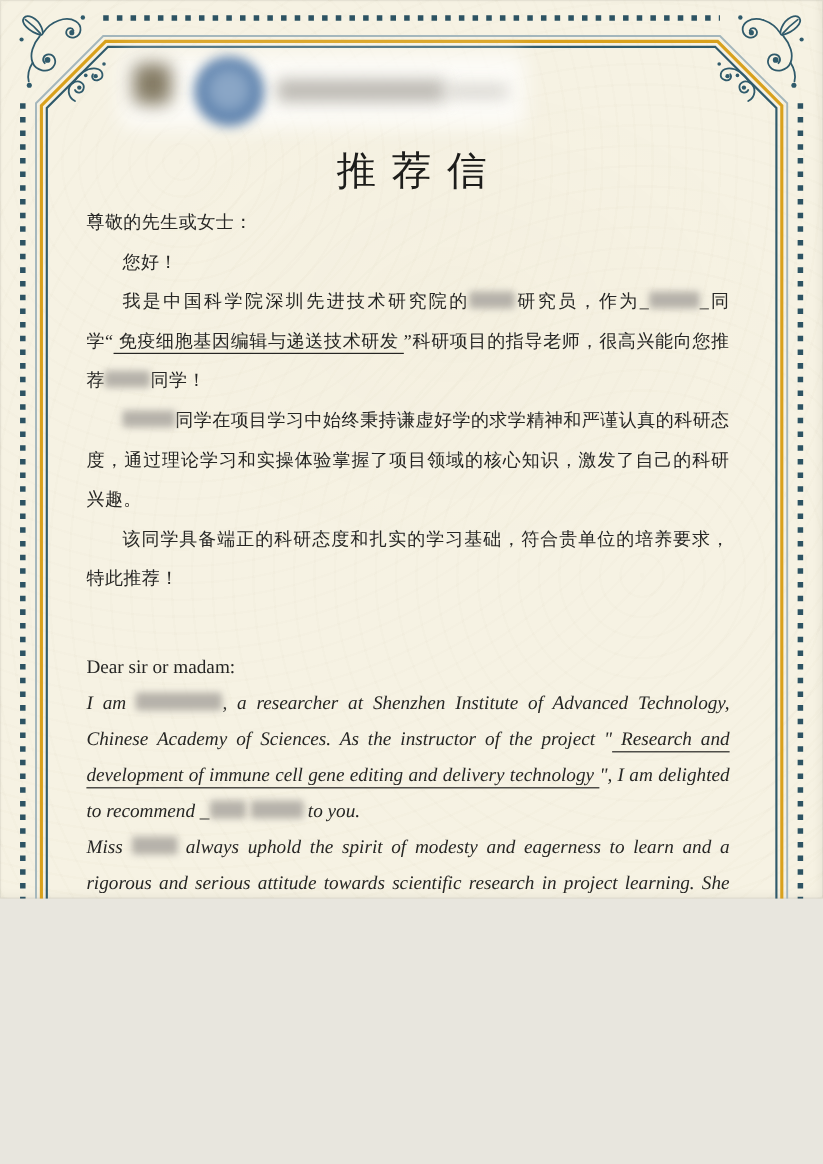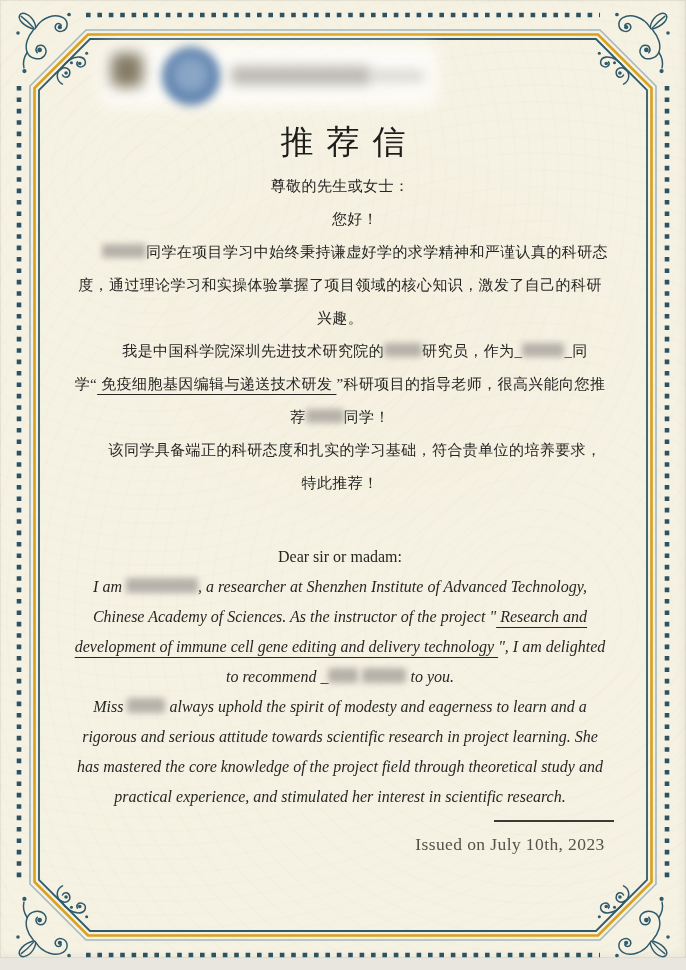--- a/index.html
+++ b/index.html
@@ -1,18 +1,18 @@
 <!DOCTYPE html>
 <html style="--paper: #f6f2e3; --ink: #262624; --border-teal: #2f5a6b; --border-gold: #d9a11c; --border-light: #a3b6bc; --dot-teal: #2d5363; --date-gray: #55524a; --redact-gray: #b6b2aa; --logo-blue: #4a72a2; --logo-dark: #675c41; --logo-textbar: #bdbab4;"><head>
 <meta charset="utf-8">
 <style>
   html,body{margin:0;padding:0;background:#e8e6de;}
   .page{
     position:relative;
-    width:686px;height:958px;
+    width:686px;height:749px;
     margin:0 auto;
     background:var(--paper,#f6f2e3);
     overflow:hidden;
     font-family:"Liberation Serif","DejaVu Serif",serif;
     color:var(--ink,#262624);
     box-shadow:inset 0 0 0 1px rgba(0,0,0,.06), inset -3px -3px 8px rgba(0,0,0,.05);
   }
   
   .page::before{
     content:"";position:absolute;inset:0;pointer-events:none;
@@ -38,21 +38,21 @@
     background:radial-gradient(circle at 50% 48%, #8aa6c6 0 28%, var(--logo-blue,#4a72a2) 72%);filter:blur(5px);}
   .org-bar{position:absolute;left:231px;top:66px;width:140px;height:19px;background:var(--logo-textbar,#bdbab4);filter:blur(6px);border-radius:4px;}
   .org-bar2{position:absolute;left:372px;top:70px;width:52px;height:12px;background:var(--logo-textbar,#bdbab4);opacity:.55;filter:blur(6px);border-radius:4px;}
 
   .title{
     position:absolute;left:0;top:120px;width:100%;margin:0;
     text-align:center;font-size:33px;font-weight:500;letter-spacing:13px;
     text-indent:13px;color:#1d1d1b;
   }
   .body-text{position:absolute;left:72px;top:170px;width:536px;}
-  .body-text p{margin:0;text-align:center;}
+  .body-text p{margin:0;}
   .zh{font-size:15px;line-height:33px;text-align:justify;letter-spacing:.4px;}
   .en{font-size:16px;line-height:30px;}
   .just{text-align:justify;font-style:italic;}
   .indent{text-indent:2em;}
   .en-first{margin-top:42px !important;}
   .u{text-decoration:underline;text-underline-offset:5px;text-decoration-thickness:1px;}
   .redact{
     display:inline-block;height:14px;background:var(--redact-gray,#b6b2aa);
     filter:blur(3px);border-radius:2px;vertical-align:-1px;
   }
@@ -114,22 +114,22 @@
   <div class="logo-small"></div>
   <div class="logo-round"></div>
   <div class="org-bar"></div>
   <div class="org-bar2"></div>
 
   <h1 class="title">推荐信</h1>
 
   <div class="body-text">
     <p class="zh">尊敬的先生或女士：</p>
     <p class="zh indent">您好！</p>
+    <p class="zh indent"><span>我是中国科学院深圳先进技术研究院的</span><span class="redact" style="width: 38px;"></span><span>研究员，作为_</span><span class="redact" style="width: 42px;"></span><span>_同学“</span><span class="u">&nbsp;免疫细胞基因编辑与递送技术研发&nbsp;</span><span>”科研项目的指导老师，很高兴能向您推荐</span><span class="redact" style="width: 38px;"></span><span>同学！</span></p>
     <p class="zh indent"><span class="redact" style="width: 44px;"></span><span>同学在项目学习中始终秉持谦虚好学的求学精神和严谨认真的科研态度，通过理论学习和实操体验掌握了项目领域的核心知识，激发了自己的科研兴趣。</span></p>
-    <p class="zh indent"><span>我是中国科学院深圳先进技术研究院的</span><span class="redact" style="width: 38px;"></span><span>研究员，作为_</span><span class="redact" style="width: 42px;"></span><span>_同学“</span><span class="u">&nbsp;免疫细胞基因编辑与递送技术研发&nbsp;</span><span>”科研项目的指导老师，很高兴能向您推荐</span><span class="redact" style="width: 38px;"></span><span>同学！</span></p>
     <p class="zh indent">该同学具备端正的科研态度和扎实的学习基础，符合贵单位的培养要求，特此推荐！</p>
 
     <p class="en en-first">Dear sir or madam:</p>
     <p class="en just"><span>I am </span><span class="redact" style="width: 72px;"></span><span>, a researcher at Shenzhen Institute of Advanced Technology, Chinese Academy of Sciences. As the instructor of the project "</span><span class="u">&nbsp;Research and development of immune cell gene editing and delivery technology&nbsp;</span><span>", I am delighted to recommend _</span><span class="redact" style="width: 30px;"></span><span> </span><span class="redact" style="width: 44px;"></span><span> to you.</span></p>
     <p class="en just"><span>Miss </span><span class="redact" style="width: 38px;"></span><span> always uphold the spirit of modesty and eagerness to learn and a rigorous and serious attitude towards scientific research in project learning. She has mastered the core knowledge of the project field through theoretical study and practical experience, and stimulated her interest in scientific research.</span></p>
   </div>
 
   <div class="sig">
     <div class="sig-line"></div>
     <div class="date">Issued on July 10th, 2023</div>

